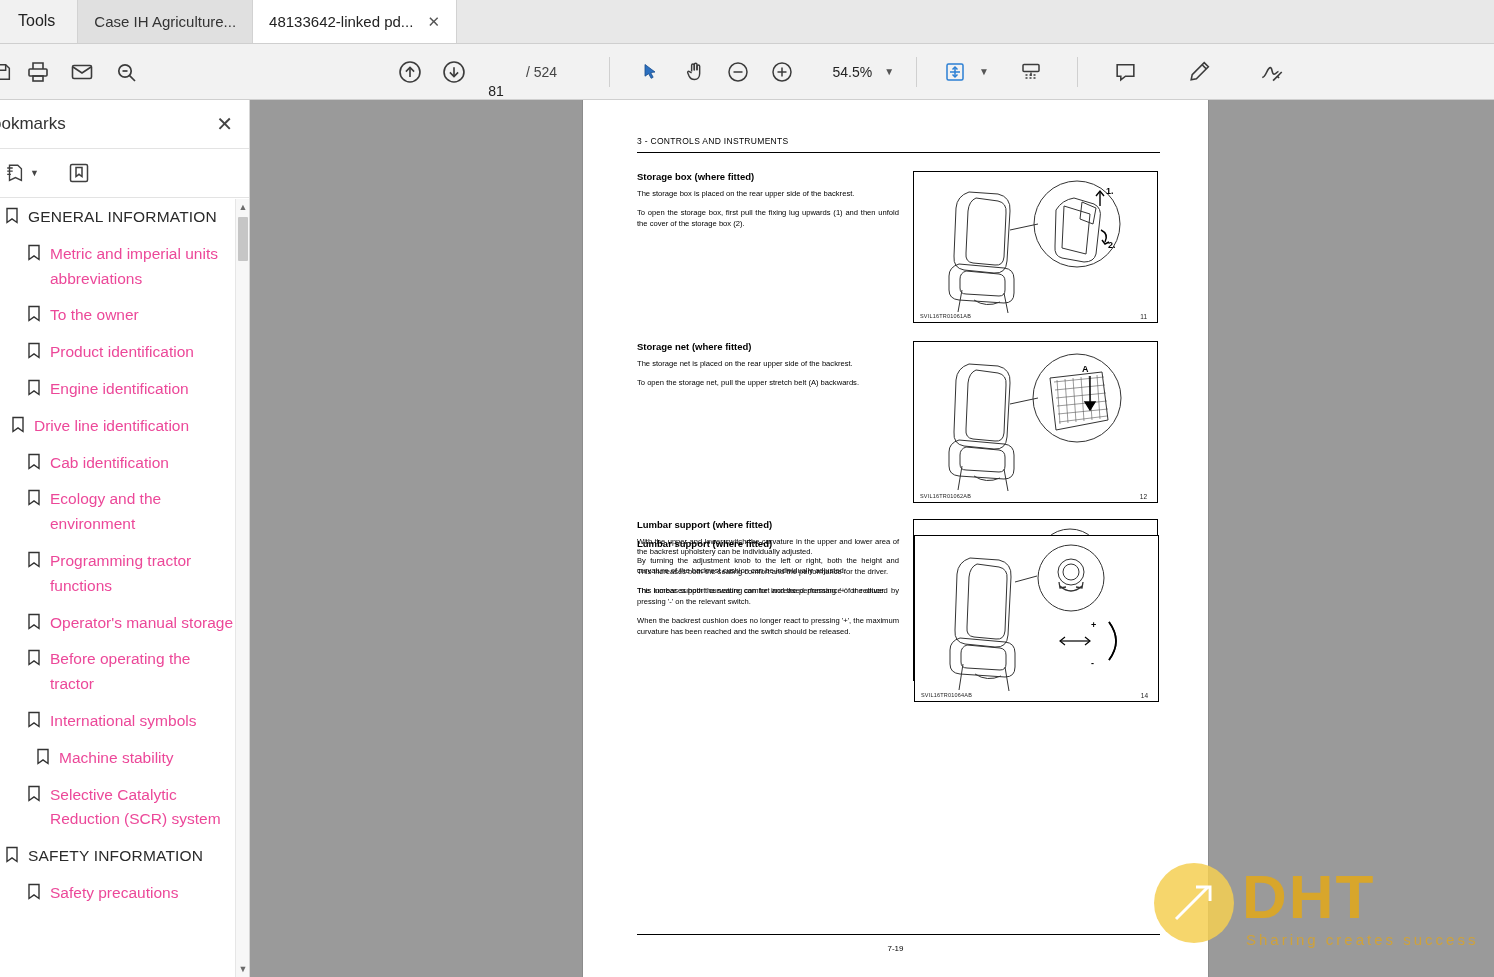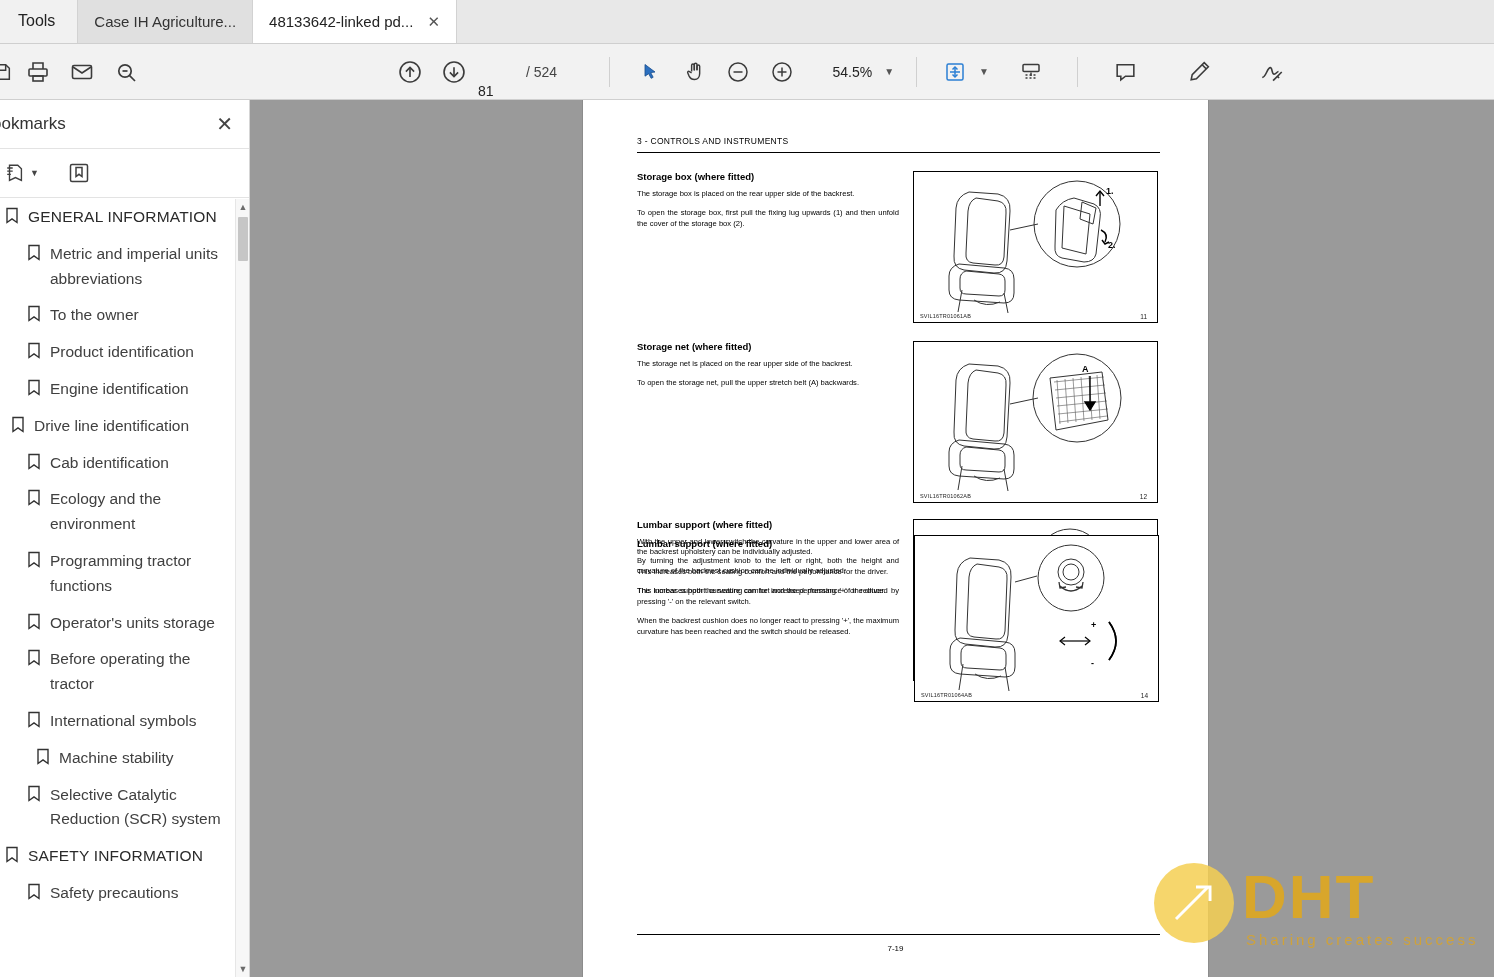--- a/index.html
+++ b/index.html
@@ -38,21 +38,21 @@
     display: flex; align-items: center;
   }
   .tb-group { display: flex; align-items: center; height: 56px; }
   .tb-btn {
     width: 44px; height: 44px; display: flex; align-items: center; justify-content: center;
     color: #3b3b3b;
   }
   .tb-sep { width: 1px; height: 30px; background: #d0d0d0; margin: 0 8px; }
   .pagebox {
     width: 40px; height: 26px; border: none; border-bottom: 1px solid #8a8a8a;
-    background: transparent; font-size: 14px; color: #222;
+    background: transparent; text-align: center; font-size: 14px; color: #222;
     font-family: "Liberation Sans", sans-serif; outline: none; margin-top: 40px;
   }
   .pagetotal { font-size: 14px; color: #444; margin-left: 10px; }
   .zoomval { font-size: 14px; color: #222; margin-left: 4px; min-width: 46px; text-align: right;}
   .caret { margin-left: 12px; color: #555; font-size: 10px; }
   .blue-icon { color: #2b7fd4; }
 
   
   .leftpanel {
     position: absolute; top: 100px; left: 0; width: 250px; height: 877px;
@@ -72,21 +72,21 @@
   .bm-list {
     position: absolute; top: 99px; left: 0; width: 250px; bottom: 0;
     overflow: hidden;
   }
   .bm-item {
     display: flex; align-items: flex-start; padding: 6px 16px 6px 4px;
     gap: 8px;
   }
   .bm-item .bm-ico { flex: 0 0 auto; margin-top: 2px; }
   .bm-item .bm-text {
-    font-size: 15.5px; color: #404040; line-height: 1.6;
+    font-size: 15.5px; color: #ec4899; line-height: 1.6;
   }
   .bm-item.section .bm-text { font-size: 15.5px; color: #2a2a2a; letter-spacing: .2px; }
 
   
   .bm-scroll {
     position: absolute; right: 0; top: 99px; width: 14px; bottom: 0;
     background: #f7f7f7; border-left: 1px solid #e6e6e6;
   }
   .bm-scroll .up, .bm-scroll .down {
     width: 14px; height: 16px; display: flex; align-items: center; justify-content: center;
@@ -414,21 +414,21 @@
             </svg>
         </span>
         <span class="bm-text">Programming tractor functions</span>
       </div>
       <div class="bm-item" style="padding-left:26px;">
         <span class="bm-ico">
           <svg width="16" height="18" viewBox="0 0 16 18" fill="none" stroke="#333" stroke-width="1.4">
               <path d="M3 1.5h10v14l-5-3.6-5 3.6z"></path>
             </svg>
         </span>
-        <span class="bm-text">Operator's units storage</span>
+        <span class="bm-text">Operator's manual storage</span>
       </div>
       <div class="bm-item" style="padding-left:26px;">
         <span class="bm-ico">
           <svg width="16" height="18" viewBox="0 0 16 18" fill="none" stroke="#333" stroke-width="1.4">
               <path d="M3 1.5h10v14l-5-3.6-5 3.6z"></path>
             </svg>
         </span>
         <span class="bm-text">Before operating the tractor</span>
       </div>
       <div class="bm-item" style="padding-left:26px;">

